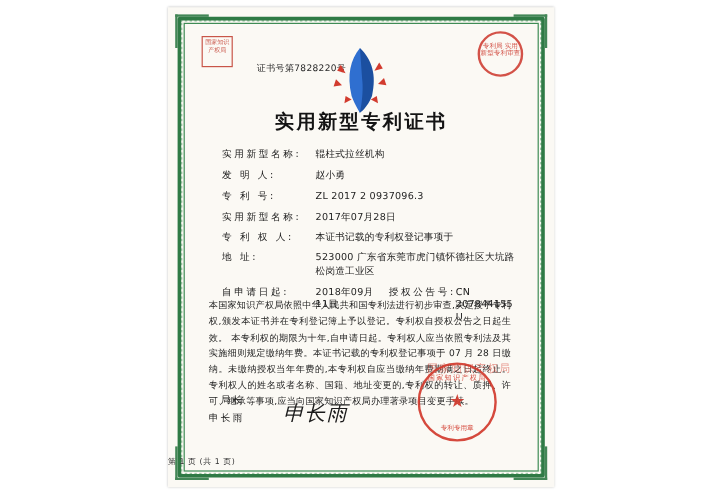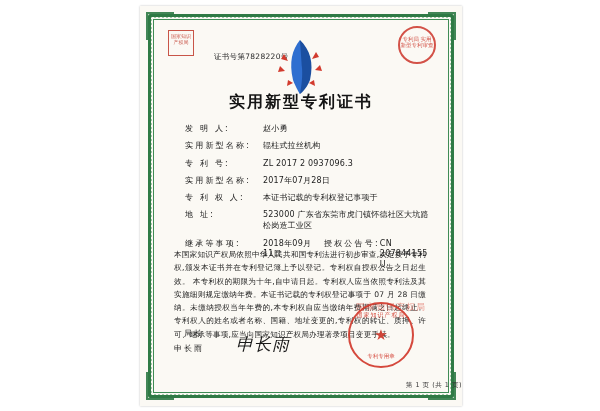--- a/index.html
+++ b/index.html
@@ -251,21 +251,21 @@
     opacity: 0.55;
     letter-spacing: 1px;
   }
 
   
   .page-footer {
     position: absolute;
     left: 0;
     right: 0;
     bottom: 16px;
-    text-align: right;
+    text-align: left;
     font-size: 6.5px;
     color: #333;
     letter-spacing: 0.5px;
   }
 </style>
 </head>
 <body>
 
 <div id="page">
 
@@ -295,45 +295,45 @@
         <path d="M50 29 l-5 5 l7 1 z" fill="#d23b2e"></path>
         <path d="M18 44 l5 3 l-6 3 z" fill="#d23b2e"></path>
         <path d="M44 44 l-5 3 l6 3 z" fill="#d23b2e"></path>
       </svg>
     </div>
 
     <div class="cert-title">实用新型专利证书</div>
 
     <div class="fields">
       <div class="field-row">
+        <span class="field-label">实用新型名称:</span>
+        <span class="field-value">辊柱式拉丝机构</span>
+      </div>
+      <div class="field-row">
         <span class="field-label">发 明 人:</span>
         <span class="field-value">赵小勇</span>
       </div>
       <div class="field-row">
-        <span class="field-label">实用新型名称:</span>
-        <span class="field-value">辊柱式拉丝机构</span>
-      </div>
-      <div class="field-row">
         <span class="field-label">专 利 号:</span>
         <span class="field-value">ZL 2017 2 0937096.3</span>
       </div>
       <div class="field-row">
         <span class="field-label">实用新型名称:</span>
         <span class="field-value">2017年07月28日</span>
       </div>
       <div class="field-row">
         <span class="field-label">专 利 权 人:</span>
         <span class="field-value">本证书记载的专利权登记事项于</span>
       </div>
       <div class="field-row">
         <span class="field-label">地 址:</span>
         <span class="field-value">523000 广东省东莞市虎门镇怀德社区大坑路松岗造工业区</span>
       </div>
       <div class="field-row">
-        <span class="field-label">继承等事项:</span>
+        <span class="field-label">自申请日起:</span>
         <span class="field-value">2018年09月11日</span>
         <span class="field-label" style="flex:0 0 52px;margin-left:10px;">授权公告号:</span>
         <span class="field-value">CN 207844155 U</span>
       </div>
     </div>
 
     <div class="body-text">本国家知识产权局依照中华人民共和国专利法进行初步审查,决定授予专利权,颁发本证书并在专利登记簿上予以登记。专利权自授权公告之日起生效。
 本专利权的期限为十年,自申请日起。专利权人应当依照专利法及其实施细则规定缴纳年费。本证书记载的专利权登记事项于 07 月 28 日缴纳。未缴纳授权当年年费的,本专利权自应当缴纳年费期满之日起终止。
 专利权人的姓名或者名称、国籍、地址变更的,专利权的转让、质押、许可、继承等事项,应当向国家知识产权局办理著录项目变更手续。</div>
 

